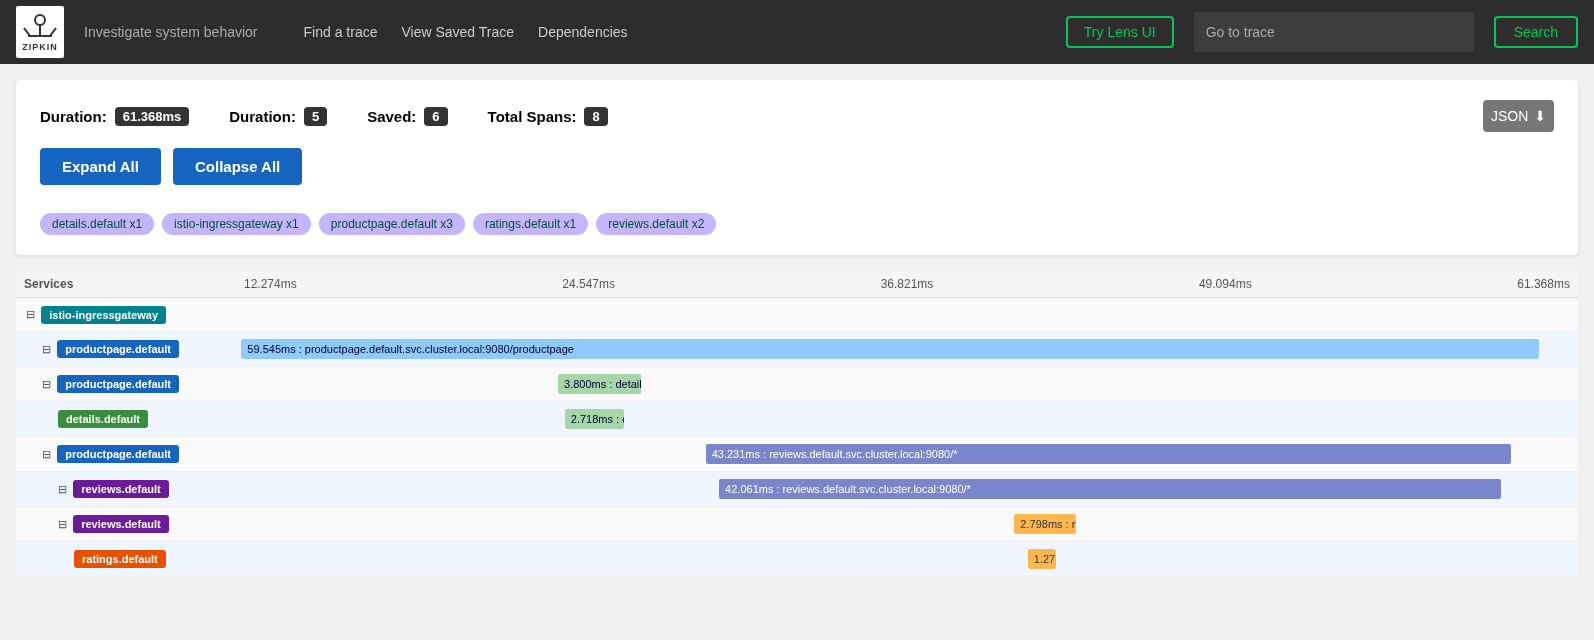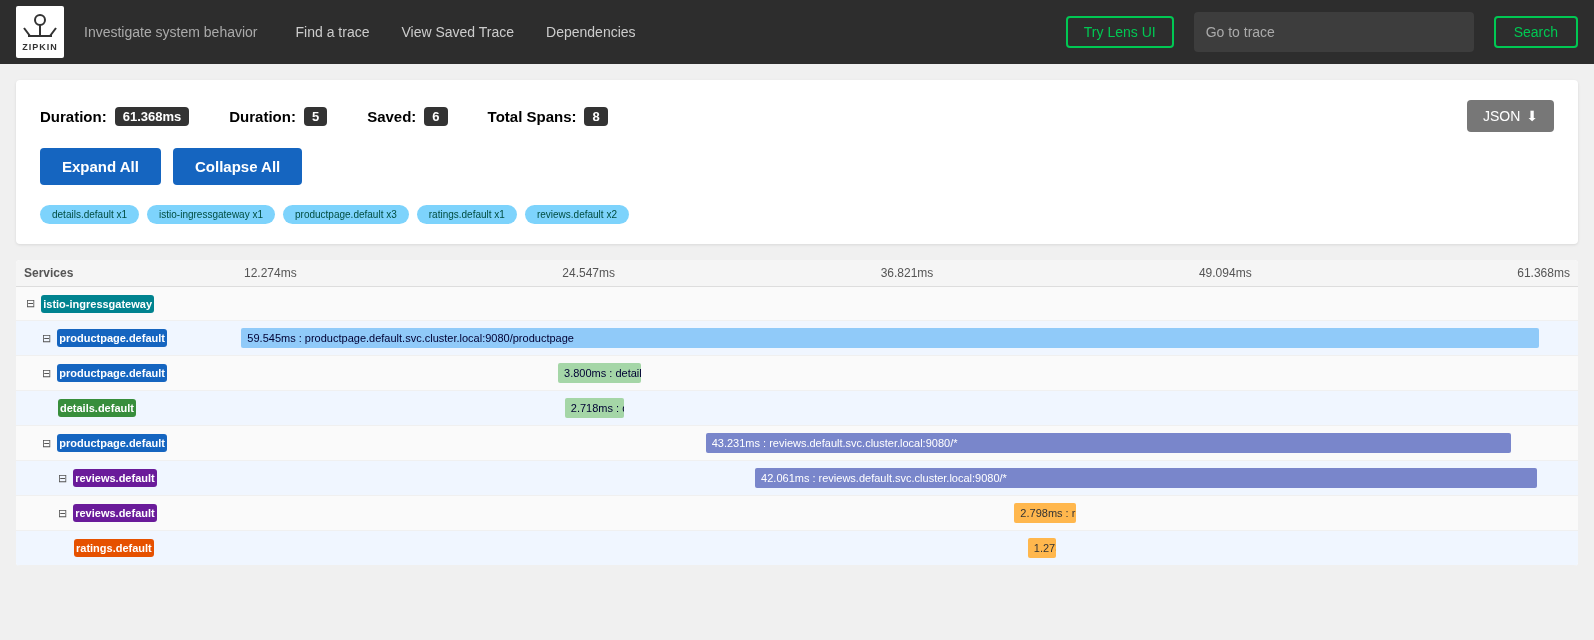--- a/index.html
+++ b/index.html
@@ -27,21 +27,21 @@
       background: white;
       display: flex;
       flex-direction: column;
       align-items: center;
       justify-content: center;
       border-radius: 2px;
     }
     .logo-box svg { width: 40px; height: 30px; }
     .logo-text { font-size: 9px; font-weight: bold; color: #333; letter-spacing: 1px; }
     .navbar-tagline { color: #aaa; font-size: 14px; }
-    .navbar-nav { display: flex; gap: 16px; margin-left: 10px; }
+    .navbar-nav { display: flex; gap: 8px; margin-left: 18px; }
     .navbar-nav a {
       color: #ccc;
       text-decoration: none;
       font-size: 14px;
       padding: 4px 8px;
     }
     .try-lens-btn {
       margin-left: auto;
       border: 2px solid #00c853;
       color: #00c853;
@@ -93,21 +93,21 @@
       border-radius: 4px;
       padding: 2px 8px;
       font-size: 13px;
       font-weight: bold;
     }
     .json-btn {
       margin-left: auto;
       background: #777;
       color: white;
       border: none;
-      padding: 8px 16px;
+      padding: 8px 8px;
       border-radius: 4px;
       font-size: 14px;
       cursor: pointer;
       display: flex;
       align-items: center;
       gap: 6px;
       justify-content: center;
     }
     .btn-row { display: flex; gap: 12px; margin-bottom: 20px; }
     .expand-btn {
@@ -125,26 +125,27 @@
       color: white;
       border: none;
       padding: 10px 22px;
       border-radius: 4px;
       font-size: 15px;
       font-weight: bold;
       cursor: pointer;
     }
     .tags-row { display: flex; gap: 8px; flex-wrap: wrap; }
     .tag {
-      background: #7dd3fc;
+      background: #c4b5fd;
       color: #004d40;
       border-radius: 12px;
       padding: 4px 12px;
-      font-size: 10px;
+      font-size: 12px;
       font-weight: 500;
+      margin-top: 8px;
     }
 
     
     .trace-section {
       margin: 0 16px 16px 16px;
       background: white;
       border-radius: 4px;
       overflow: hidden;
     }
     .timeline-header {
@@ -175,21 +176,21 @@
     .svc-cell {
       width: 220px;
       min-width: 220px;
       padding: 4px 6px;
       display: flex;
       align-items: center;
       gap: 4px;
     }
     .svc-badge {
       border-radius: 3px;
-      padding: 3px 2px;
+      padding: 3px 8px;
       font-size: 11px;
       font-weight: bold;
       color: white;
       white-space: nowrap;
     }
     .collapse-icon {
       color: #555;
       font-size: 11px;
       cursor: pointer;
       margin-right: 2px;
@@ -353,21 +354,21 @@
           <div class="span-bar bar-reviews" style="left: 35%; width: 60%;">43.231ms : reviews.default.svc.cluster.local:9080/*</div>
         </div>
       </div>
       <div class="trace-row">
         <div class="svc-cell">
           <span style="display: inline-block; width: 32px;"></span>
           <span class="collapse-icon">⊟</span>
           <span class="svc-badge svc-reviews">reviews.default</span>
         </div>
         <div class="span-cell">
-          <div class="span-bar bar-reviews" style="left: 36%; width: 58.3%; margin-left: 36px;">42.061ms : reviews.default.svc.cluster.local:9080/*</div>
+          <div class="span-bar bar-reviews" style="left: 36%; width: 58.3%;">42.061ms : reviews.default.svc.cluster.local:9080/*</div>
         </div>
       </div>
       <div class="trace-row">
         <div class="svc-cell">
           <span style="display: inline-block; width: 32px;"></span>
           <span class="collapse-icon">⊟</span>
           <span class="svc-badge svc-reviews">reviews.default</span>
         </div>
         <div class="span-cell">
           <div class="span-bar bar-ratings" style="left: 58%; width: 4.6%;">2.798ms : ratings.default.svc.cluster.local:9080/*</div>

